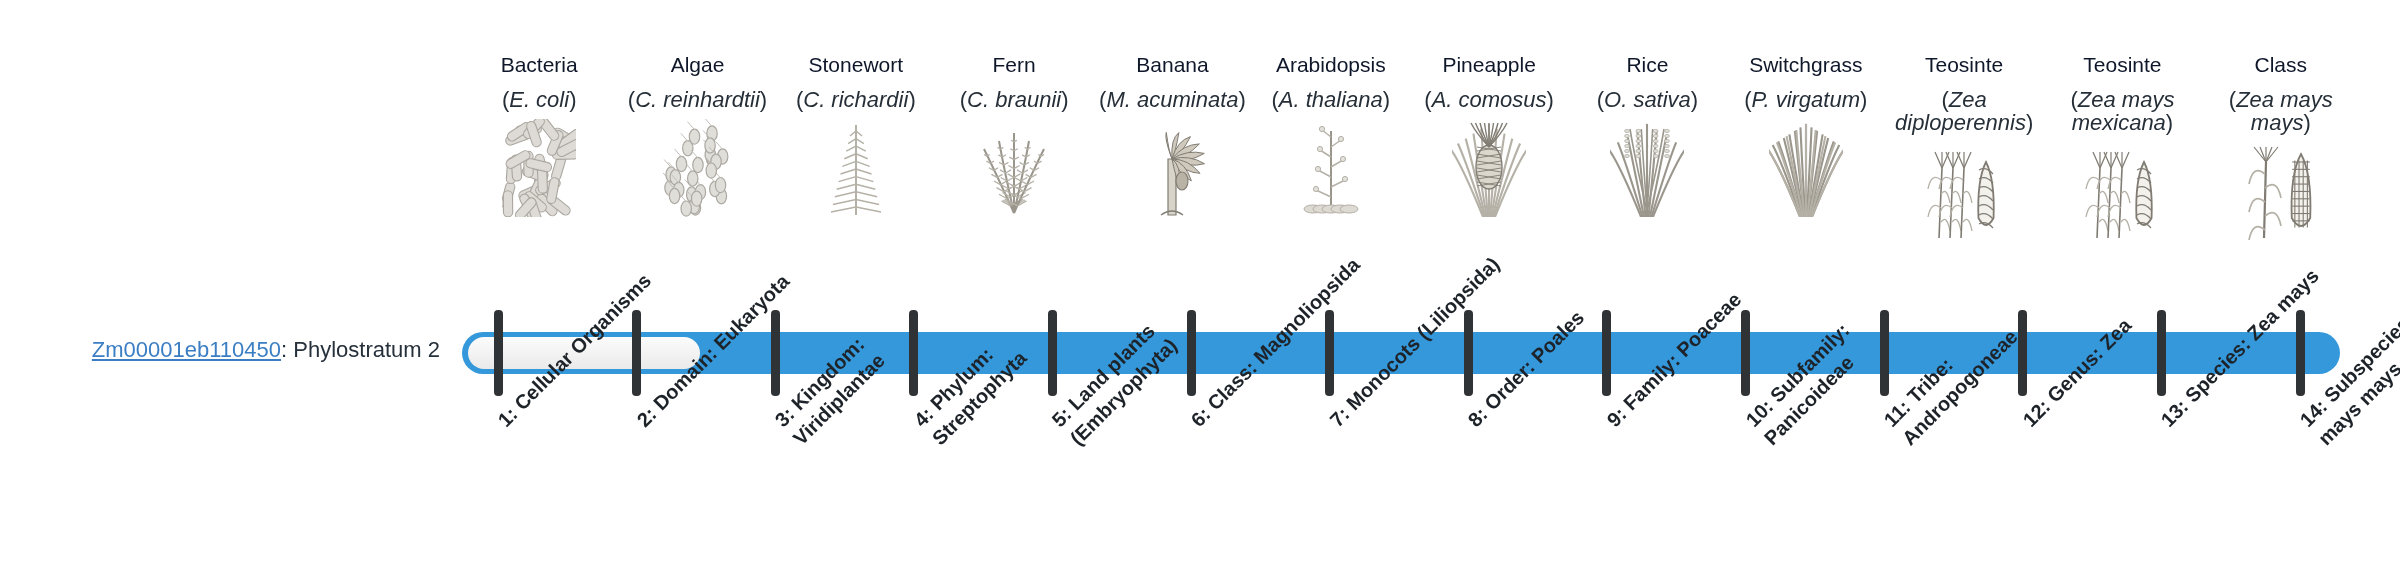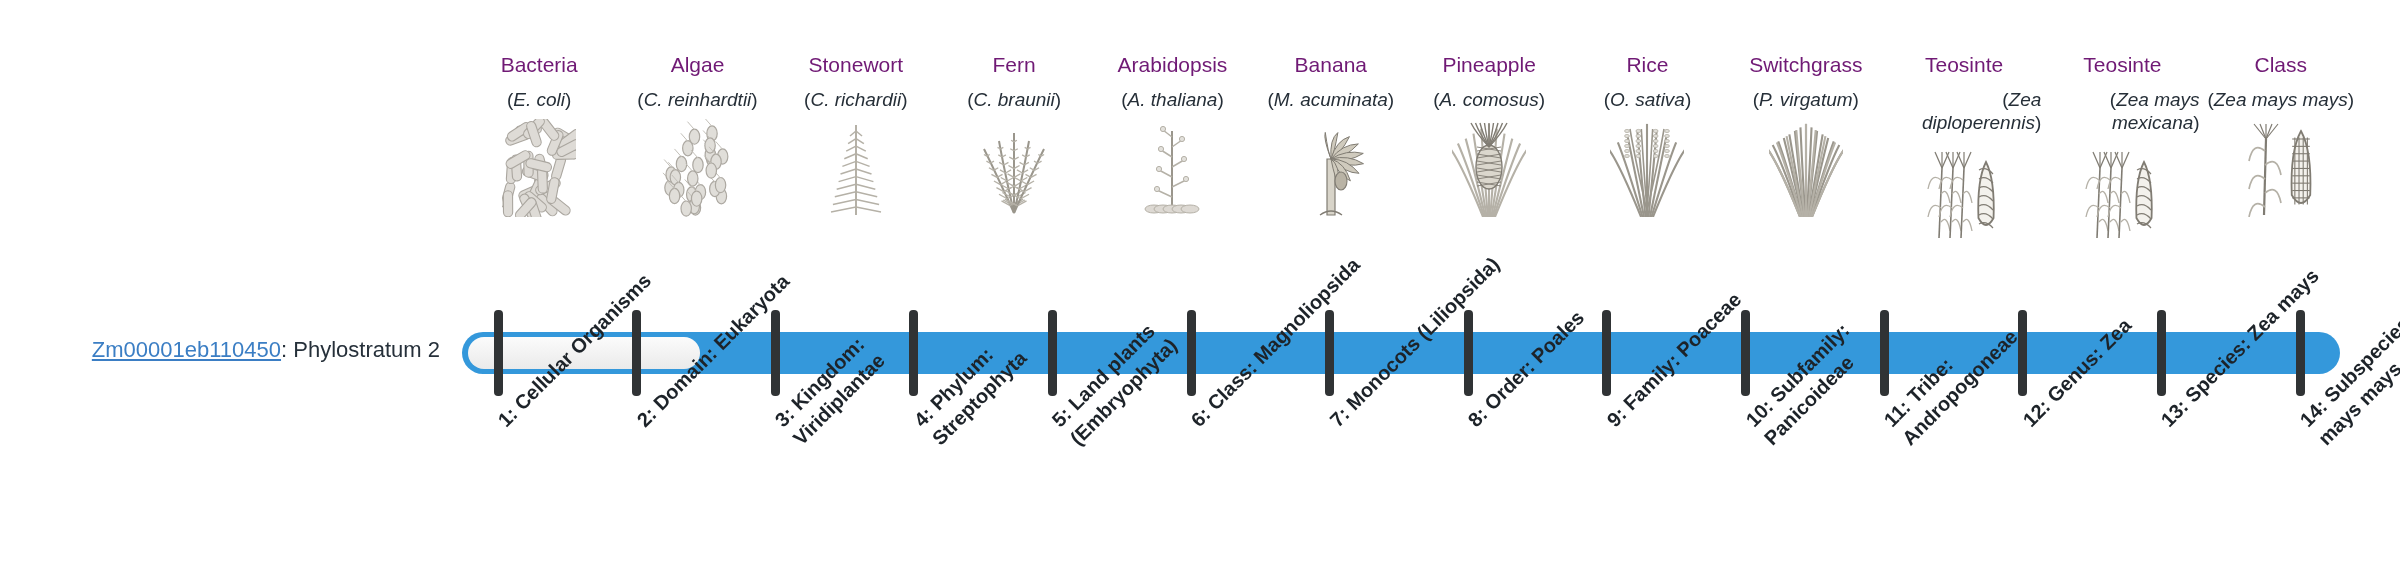--- a/index.html
+++ b/index.html
@@ -58,28 +58,28 @@
     min-width: 0;
     display: flex;
     flex-direction: column;
     align-items: center;
     position: relative;
   }
   .species-common {
     font-size: 21px;
     line-height: 26px;
     text-align: center;
-    color: #701a75;
+    color: #0f172a;
     white-space: nowrap;
   }
   .species-latin {
-    font-size: 19px;
+    font-size: 22px;
     line-height: 23px;
     font-style: italic;
-    text-align: right;
+    text-align: center;
     color: #262f38;
     margin-top: 10px;
     padding: 0 2px;
   }
   .species-latin .paren { font-style: normal; }
 
   .species-art {
     margin-top: 6px;
     height: 100px;
     width: 100%;
@@ -438,20 +438,40 @@
             <line x1="57.4" y1="51.333333333333336" x2="52.733333333333334" y2="48.766666666666666" stroke="#b5b1a7" stroke-width="1.3"></line>
             <line x1="57.4" y1="51.333333333333336" x2="62.06666666666666" y2="48.766666666666666" stroke="#b5b1a7" stroke-width="1.3"></line>
             <line x1="60.8" y1="44.22222222222222" x2="57.02222222222222" y2="42.144444444444446" stroke="#b5b1a7" stroke-width="1.3"></line>
             <line x1="60.8" y1="44.22222222222222" x2="64.57777777777777" y2="42.144444444444446" stroke="#b5b1a7" stroke-width="1.3"></line>
             <line x1="64.2" y1="37.111111111111114" x2="61.31111111111112" y2="35.522222222222226" stroke="#b5b1a7" stroke-width="1.3"></line>
             <line x1="64.2" y1="37.111111111111114" x2="67.08888888888889" y2="35.522222222222226" stroke="#b5b1a7" stroke-width="1.3"></line>
           </svg>
         </div>
       </div>
       <div class="species-col">
+        <div class="species-common">Banana</div>
+        <div class="species-latin"><span class="paren">(</span><span>M. acuminata</span><span class="paren">)</span></div>
+        <div class="species-art">
+          <svg width="74" height="98" viewBox="0 0 74 98">
+            <path d="M33,96 L33,40 L41,40 L41,96Z" fill="#d8d4c9" stroke="#807c73" stroke-width="1.2"></path>
+            <path d="M37,40 Q29.21076630343461,19.70509533433519 31.2696101369913,13.410190668670385 Q34.13480506849565,33.70509533433519 37,40Z" fill="#cfcabd" stroke="#807c73" stroke-width="1"></path>
+            <path d="M37,40 Q35.539804894824,19.795007390093623 43.86108579698606,13.59001478018725 Q40.43054289849303,33.79500739009362 37,40Z" fill="#cfcabd" stroke="#807c73" stroke-width="1"></path>
+            <path d="M37,40 Q42.081495044492115,21.807992770506935 55.45336581453465,17.615985541013874 Q46.226682907267325,35.807992770506935 37,40Z" fill="#cfcabd" stroke="#807c73" stroke-width="1"></path>
+            <path d="M37,40 Q47.88315542980445,25.450895803144917 64.35823989431637,24.901791606289834 Q50.679119947158185,39.45089580314492 37,40Z" fill="#cfcabd" stroke="#807c73" stroke-width="1"></path>
+            <path d="M37,40 Q52.099876958018996,30.19319217396025 69.27887082421559,34.3863843479205 Q53.139435412107794,44.19319217396025 37,40Z" fill="#cfcabd" stroke="#807c73" stroke-width="1"></path>
+            <path d="M37,40 Q54.11756881303609,35.34425039850356 69.49865584940287,44.68850079700712 Q53.24932792470143,49.34425039850356 37,40Z" fill="#cfcabd" stroke="#807c73" stroke-width="1"></path>
+            <path d="M37,40 Q53.64238990774705,40.15391006714827 64.98558717316206,54.307820134296534 Q50.99279358658103,54.15391006714827 37,40Z" fill="#cfcabd" stroke="#807c73" stroke-width="1"></path>
+            <path d="M37,40 Q50.74354163470054,43.921729424061795 56.39691332565161,61.84345884812358 Q46.698456662825805,57.921729424061795 37,40Z" fill="#cfcabd" stroke="#807c73" stroke-width="1"></path>
+            <path d="M37,40 Q45.843189908774505,46.098992304725954 44.983422554789044,66.19798460945191 Q40.99171127739452,60.098992304725954 37,40Z" fill="#cfcabd" stroke="#807c73" stroke-width="1"></path>
+            <ellipse cx="47" cy="62" rx="6" ry="9" fill="#b9b3a5" stroke="#807c73" stroke-width="1.1"></ellipse>
+            <path d="M26,96 Q37,88 48,96" fill="none" stroke="#807c73" stroke-width="1.3"></path>
+          </svg>
+        </div>
+      </div>
+      <div class="species-col">
         <div class="species-common">Arabidopsis</div>
         <div class="species-latin"><span class="paren">(</span><span>A. thaliana</span><span class="paren">)</span></div>
         <div class="species-art">
           <svg width="74" height="98" viewBox="0 0 74 98">
             <line x1="37" y1="94" x2="37" y2="12" stroke="#9a968c" stroke-width="2"></line>
             <line x1="37" y1="18" x2="28" y2="11" stroke="#b5b1a7" stroke-width="1.5"></line>
             <circle cx="28" cy="10" r="2.6" fill="#e3e1dc" stroke="#b5b1a7" stroke-width="1"></circle>
             <line x1="37" y1="28" x2="47" y2="21" stroke="#b5b1a7" stroke-width="1.5"></line>
             <circle cx="47" cy="20" r="2.6" fill="#e3e1dc" stroke="#b5b1a7" stroke-width="1"></circle>
             <line x1="37" y1="38" x2="26" y2="31" stroke="#b5b1a7" stroke-width="1.5"></line>
@@ -462,40 +482,20 @@
             <circle cx="24" cy="50" r="2.6" fill="#e3e1dc" stroke="#b5b1a7" stroke-width="1"></circle>
             <line x1="37" y1="68" x2="51" y2="61" stroke="#b5b1a7" stroke-width="1.5"></line>
             <circle cx="51" cy="60" r="2.6" fill="#e3e1dc" stroke="#b5b1a7" stroke-width="1"></circle>
             <line x1="37" y1="78" x2="22" y2="71" stroke="#b5b1a7" stroke-width="1.5"></line>
             <circle cx="22" cy="70" r="2.6" fill="#e3e1dc" stroke="#b5b1a7" stroke-width="1"></circle>
             <ellipse cx="19" cy="90" rx="9" ry="4" fill="#ddd9d3" stroke="#b5b1a7" stroke-width="1"></ellipse>
             <ellipse cx="28" cy="90" rx="9" ry="4" fill="#ddd9d3" stroke="#b5b1a7" stroke-width="1"></ellipse>
             <ellipse cx="37" cy="90" rx="9" ry="4" fill="#ddd9d3" stroke="#b5b1a7" stroke-width="1"></ellipse>
             <ellipse cx="46" cy="90" rx="9" ry="4" fill="#ddd9d3" stroke="#b5b1a7" stroke-width="1"></ellipse>
             <ellipse cx="55" cy="90" rx="9" ry="4" fill="#ddd9d3" stroke="#b5b1a7" stroke-width="1"></ellipse>
-          </svg>
-        </div>
-      </div>
-      <div class="species-col">
-        <div class="species-common">Banana</div>
-        <div class="species-latin"><span class="paren">(</span><span>M. acuminata</span><span class="paren">)</span></div>
-        <div class="species-art">
-          <svg width="74" height="98" viewBox="0 0 74 98">
-            <path d="M33,96 L33,40 L41,40 L41,96Z" fill="#d8d4c9" stroke="#807c73" stroke-width="1.2"></path>
-            <path d="M37,40 Q29.21076630343461,19.70509533433519 31.2696101369913,13.410190668670385 Q34.13480506849565,33.70509533433519 37,40Z" fill="#cfcabd" stroke="#807c73" stroke-width="1"></path>
-            <path d="M37,40 Q35.539804894824,19.795007390093623 43.86108579698606,13.59001478018725 Q40.43054289849303,33.79500739009362 37,40Z" fill="#cfcabd" stroke="#807c73" stroke-width="1"></path>
-            <path d="M37,40 Q42.081495044492115,21.807992770506935 55.45336581453465,17.615985541013874 Q46.226682907267325,35.807992770506935 37,40Z" fill="#cfcabd" stroke="#807c73" stroke-width="1"></path>
-            <path d="M37,40 Q47.88315542980445,25.450895803144917 64.35823989431637,24.901791606289834 Q50.679119947158185,39.45089580314492 37,40Z" fill="#cfcabd" stroke="#807c73" stroke-width="1"></path>
-            <path d="M37,40 Q52.099876958018996,30.19319217396025 69.27887082421559,34.3863843479205 Q53.139435412107794,44.19319217396025 37,40Z" fill="#cfcabd" stroke="#807c73" stroke-width="1"></path>
-            <path d="M37,40 Q54.11756881303609,35.34425039850356 69.49865584940287,44.68850079700712 Q53.24932792470143,49.34425039850356 37,40Z" fill="#cfcabd" stroke="#807c73" stroke-width="1"></path>
-            <path d="M37,40 Q53.64238990774705,40.15391006714827 64.98558717316206,54.307820134296534 Q50.99279358658103,54.15391006714827 37,40Z" fill="#cfcabd" stroke="#807c73" stroke-width="1"></path>
-            <path d="M37,40 Q50.74354163470054,43.921729424061795 56.39691332565161,61.84345884812358 Q46.698456662825805,57.921729424061795 37,40Z" fill="#cfcabd" stroke="#807c73" stroke-width="1"></path>
-            <path d="M37,40 Q45.843189908774505,46.098992304725954 44.983422554789044,66.19798460945191 Q40.99171127739452,60.098992304725954 37,40Z" fill="#cfcabd" stroke="#807c73" stroke-width="1"></path>
-            <ellipse cx="47" cy="62" rx="6" ry="9" fill="#b9b3a5" stroke="#807c73" stroke-width="1.1"></ellipse>
-            <path d="M26,96 Q37,88 48,96" fill="none" stroke="#807c73" stroke-width="1.3"></path>
           </svg>
         </div>
       </div>
       <div class="species-col">
         <div class="species-common">Pineapple</div>
         <div class="species-latin"><span class="paren">(</span><span>A. comosus</span><span class="paren">)</span></div>
         <div class="species-art">
           <svg width="74" height="98" viewBox="0 0 74 98">
             <path d="M31.08,98 Q9.25,44.1 -1.8500000000000014,29.4" fill="none" stroke="#b5b1a7" stroke-width="2.1"></path>
             <path d="M32.263999999999996,98 Q14.799999999999997,44.1 5.919999999999998,24.5" fill="none" stroke="#b5b1a7" stroke-width="2.1"></path>

